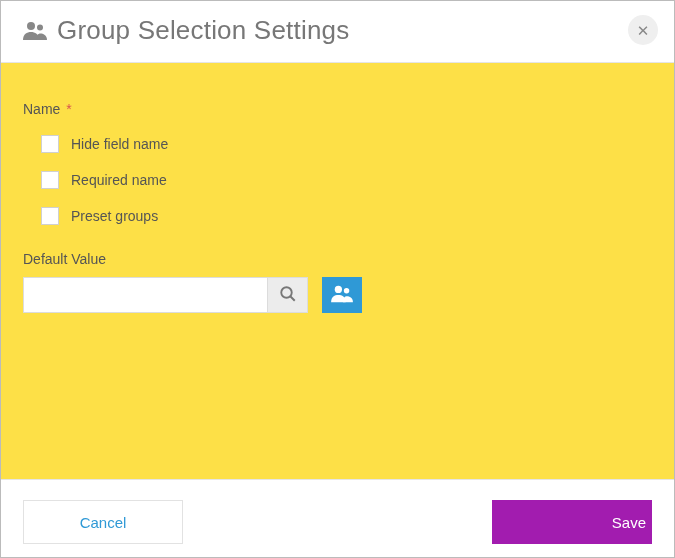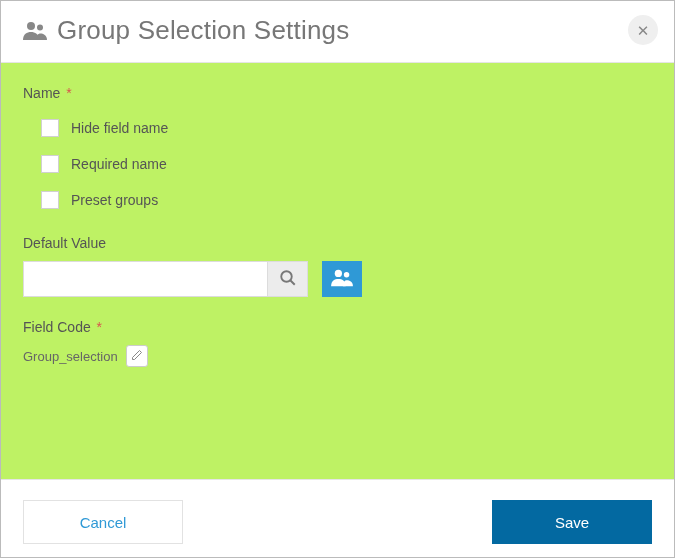--- a/index.html
+++ b/index.html
@@ -49,24 +49,24 @@
     color: #888;
     font-size: 15px;
     cursor: pointer;
     display: flex;
     align-items: center;
     justify-content: center;
     line-height: 1;
   }
   .dialog-body {
     flex: 1;
-    background: #bef264;
+    background: #fde047;
     border-top: 1px solid #e5e5e5;
     border-bottom: 1px solid #e5e5e5;
-    padding: 22px 22px 18px 22px;
+    padding: 38px 22px 18px 22px;
   }
   .field-label {
     font-size: 14px;
     color: #555;
     margin-bottom: 10px;
     display: block;
   }
   .req { color: #d9534f; margin-left: 2px; }
   .text-input {
     width: 200px;
@@ -170,24 +170,25 @@
     border: 1px solid #e2e2e2;
     background: #fff;
     color: #2f99d6;
     font-size: 15px;
     cursor: pointer;
   }
   .btn-save {
     width: 160px;
     height: 44px;
     border: none;
-    background: #0369a1;
+    background: #a21caf;
     color: #fff;
     font-size: 15px;
     cursor: pointer;
+    text-align: right;
   }
 </style>
 </head>
 <body>
 
 <div class="dialog">
 
   <div class="dialog-header">
     <span class="title-icon">
       <svg width="24" height="22" viewBox="0 0 24 22" fill="currentColor">
@@ -242,35 +243,20 @@
               <circle cx="8" cy="6" r="4"></circle>
               <circle cx="17" cy="7.5" r="3"></circle>
               <path d="M0 20 C0 14 4 12 8 12 C12 12 16 14 16 20 Z"></path>
               <path d="M13 20 C13 15.5 15 13.5 17.5 13.5 C20 13.5 24 15 24 20 Z"></path>
             </svg>
           </span>
         </button>
       </div>
     </div>
 
-    <div class="fieldcode-section">
-      <label class="field-label">
-        <span>Field Code</span><span class="req"> *</span>
-      </label>
-      <div class="fieldcode-row">
-        <span>Group_selection</span>
-        <button class="edit-icon-btn">
-          <span>
-            <svg width="12" height="12" viewBox="0 0 24 24" fill="none" stroke="currentColor" stroke-width="2">
-              <path d="M17 3l4 4L7 21H3v-4L17 3z"></path>
-            </svg>
-          </span>
-        </button>
-      </div>
-    </div>
 
   </div>
 
   <div class="dialog-footer">
     <button class="btn-cancel">Cancel</button>
     <button class="btn-save">Save</button>
   </div>
 
 </div>
 

